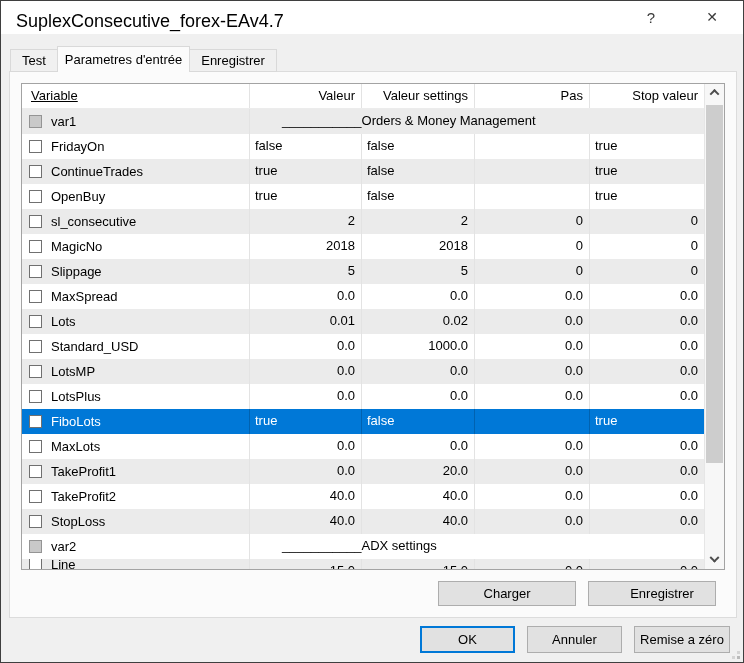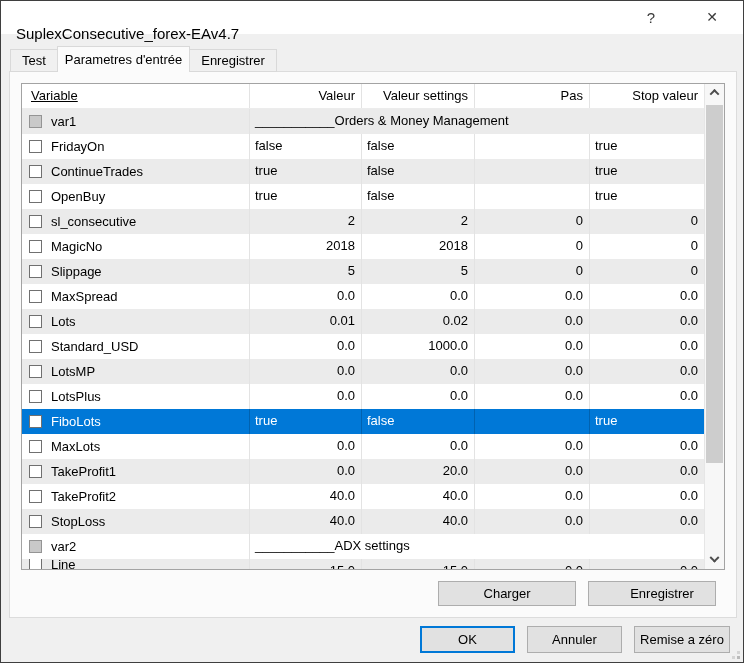--- a/index.html
+++ b/index.html
@@ -4,21 +4,21 @@
 <style>
   html,body{margin:0;padding:0;background:#d4d0c8;}
   .dialog{
     position:relative;width:744px;height:663px;box-sizing:border-box;
     background:#f0f0f0;border:1px solid #3f3f3f;overflow:hidden;
     font-family:"Liberation Sans","DejaVu Sans",sans-serif;color:#000;
     font-size:13px;-webkit-font-smoothing:antialiased;
   }
   
   .titlebar{position:absolute;left:0;top:0;right:0;height:33px;background:#ffffff;}
-  .title{position:absolute;left:15px;top:16px;line-height:33px;font-size:15px;white-space:nowrap;}
+  .title{position:absolute;left:15px;top:4px;line-height:33px;font-size:18px;white-space:nowrap;}
   .cap-btn{position:absolute;top:0;height:33px;width:34px;text-align:center;line-height:33px;
     color:#3a3a3a;font-size:15px;cursor:default;}
   .cap-help{left:633px;}
   .cap-close{left:694px;font-size:14px;}
   
   .tabs{position:absolute;left:9px;top:45px;height:26px;display:flex;align-items:flex-end;z-index:3;}
   .tab{height:23px;line-height:22px;box-sizing:border-box;padding:0 11px;background:#f0f0f0;
     border:1px solid #d9d9d9;margin-right:-1px;white-space:nowrap;}
   .tab.active{height:26px;line-height:25px;background:#fbfbfb;border-bottom:none;position:relative;z-index:4;padding:0 7px;}
   
@@ -40,21 +40,21 @@
   .trow.clip{height:11px;overflow:hidden;}
   .cell{line-height:24px;box-sizing:border-box;border-right:1px solid #e3e3e3;white-space:nowrap;overflow:hidden;}
   .trow .cell:last-child{border-right:none;}
   .trow.sel .cell{border-right-color:rgba(0,0,0,0.18);}
   .varcell{display:flex;align-items:center;padding-left:7px;}
   .varlab{margin-left:9px;}
   .cb{width:13px;height:13px;box-sizing:border-box;background:#ffffff;border:1px solid #707070;flex:none;}
   .cb.dis{background:#c9c9c9;border-color:#949494;}
   .vcell.num{text-align:right;padding-right:6px;}
   .vcell.txt{text-align:left;padding-left:5px;}
-  .merged{grid-column:2 / 6;padding-left:5px;}
+  .merged{grid-column:2 / 6;padding-left:5px;margin-left:27px;}
   
   .vscroll{position:absolute;top:0;right:0;bottom:0;width:20px;background:#f7f7f7;border-left:1px solid #e6e6e6;box-sizing:border-box;}
   .sbtn{position:absolute;left:0;right:0;height:17px;background:#f7f7f7;display:flex;align-items:center;justify-content:center;}
   .sbtn.up{top:0;}
   .sbtn.down{bottom:0;}
   .chev{width:7px;height:7px;border-top:2px solid #4d4d4d;border-left:2px solid #4d4d4d;box-sizing:border-box;}
   .chev.up{transform:rotate(45deg) translate(1px,1px);}
   .chev.down{transform:rotate(-135deg) translate(2px,2px);}
   .sthumb{position:absolute;left:1px;right:1px;top:21px;height:358px;background:#cdcdcd;}
   

